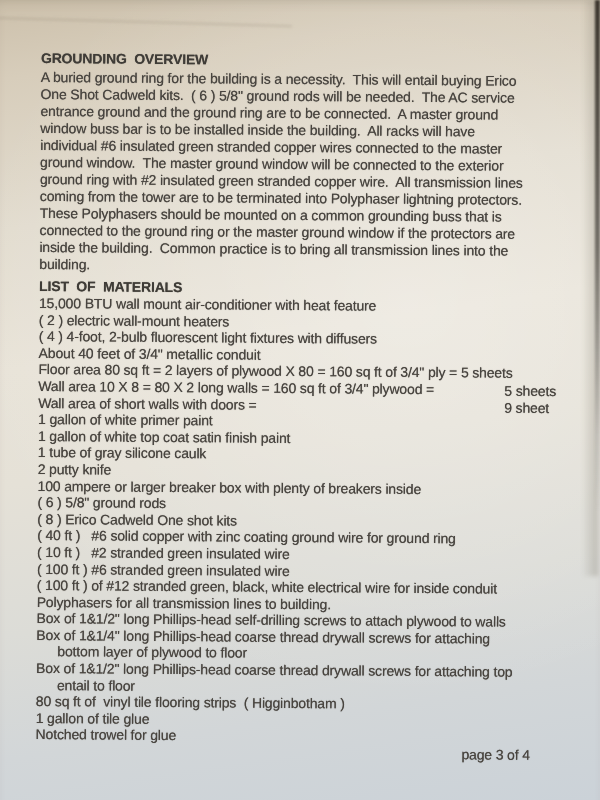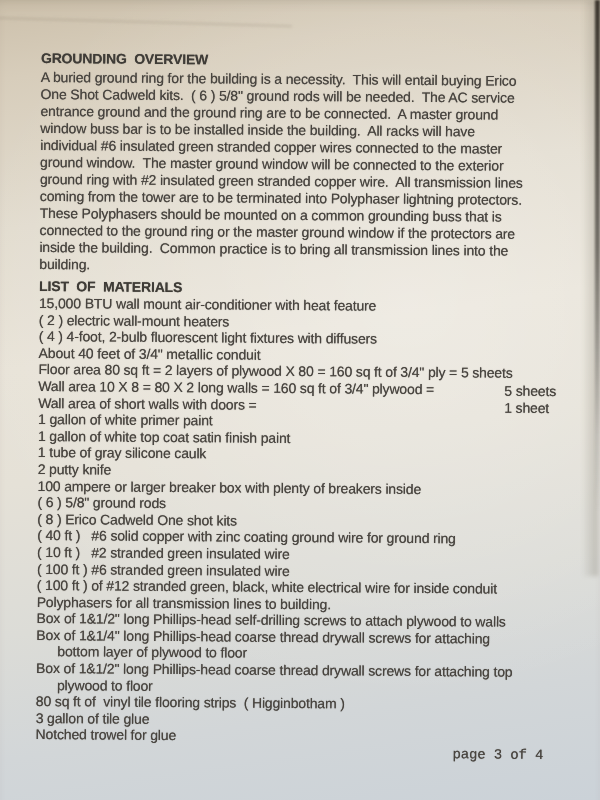--- a/index.html
+++ b/index.html
@@ -47,21 +47,21 @@
     font-weight:bold;
     color:#3f3c37;
     white-space:pre;
     line-height:17px; height:19px;
   }
   .h2{margin-top:5px; height:17px;}
   .line{white-space:pre; line-height:17px; height:17px; position:relative;}
   .list .line{line-height:16.6px; height:16.6px;}
   .indent{padding-left:21px;}
   .rightval{position:absolute; left:466px; top:1px;}
-  .footer{position:absolute; left:417px; top:693px; white-space:pre;font-family:Liberation Mono, monospace;}
+  .footer{position:absolute; left:426px; top:693px; white-space:pre;}
 </style>
 </head>
 <body>
 
 <div class="photo">
   <div class="crease"></div>
   <div class="edge-soft"></div>
   <div class="edge-right"></div>
 
   <div class="content">
@@ -84,38 +84,38 @@
 
     <div class="h h2">LIST  OF  MATERIALS</div>
 
     <div class="list">
         <div class="line"><span>15,000 BTU wall mount air-conditioner with heat feature</span></div>
         <div class="line"><span>( 2 ) electric wall-mount heaters</span></div>
         <div class="line"><span>( 4 ) 4-foot, 2-bulb fluorescent light fixtures with diffusers</span></div>
         <div class="line"><span>About 40 feet of 3/4" metallic conduit</span></div>
         <div class="line"><span>Floor area 80 sq ft = 2 layers of plywood X 80 = 160 sq ft of 3/4" ply = 5 sheets</span></div>
         <div class="line"><span>Wall area 10 X 8 = 80 X 2 long walls = 160 sq ft of 3/4" plywood =</span><span class="rightval">5 sheets</span></div>
-        <div class="line"><span>Wall area of short walls with doors =</span><span class="rightval">1 sheet</span></div>
+        <div class="line"><span>Wall area of short walls with doors =</span><span class="rightval">9 sheet</span></div>
         <div class="line"><span>1 gallon of white primer paint</span></div>
         <div class="line"><span>1 gallon of white top coat satin finish paint</span></div>
         <div class="line"><span>1 tube of gray silicone caulk</span></div>
         <div class="line"><span>2 putty knife</span></div>
         <div class="line"><span>100 ampere or larger breaker box with plenty of breakers inside</span></div>
         <div class="line"><span>( 6 ) 5/8" ground rods</span></div>
         <div class="line"><span>( 8 ) Erico Cadweld One shot kits</span></div>
         <div class="line"><span>( 40 ft )   #6 solid copper with zinc coating ground wire for ground ring</span></div>
         <div class="line"><span>( 10 ft )   #2 stranded green insulated wire</span></div>
         <div class="line"><span>( 100 ft ) #6 stranded green insulated wire</span></div>
         <div class="line"><span>( 100 ft ) of #12 stranded green, black, white electrical wire for inside conduit</span></div>
         <div class="line"><span>Polyphasers for all transmission lines to building.</span></div>
         <div class="line"><span>Box of 1&amp;1/2" long Phillips-head self-drilling screws to attach plywood to walls</span></div>
         <div class="line"><span>Box of 1&amp;1/4" long Phillips-head coarse thread drywall screws for attaching</span></div>
         <div class="line indent"><span>bottom layer of plywood to floor</span></div>
         <div class="line"><span>Box of 1&amp;1/2" long Phillips-head coarse thread drywall screws for attaching top</span></div>
-        <div class="line indent"><span>plywood to floor</span></div>
+        <div class="line indent"><span>entail to floor</span></div>
         <div class="line"><span>80 sq ft of  vinyl tile flooring strips  ( Higginbotham )</span></div>
-        <div class="line"><span>3 gallon of tile glue</span></div>
+        <div class="line"><span>1 gallon of tile glue</span></div>
         <div class="line"><span>Notched trowel for glue</span></div>
       </div>
 
     <div class="footer">page 3 of 4</div>
   </div>
 </div>
 
 </body></html>

